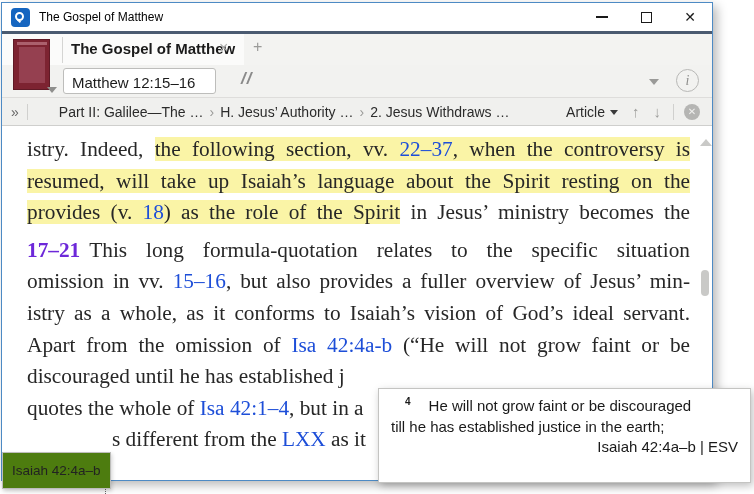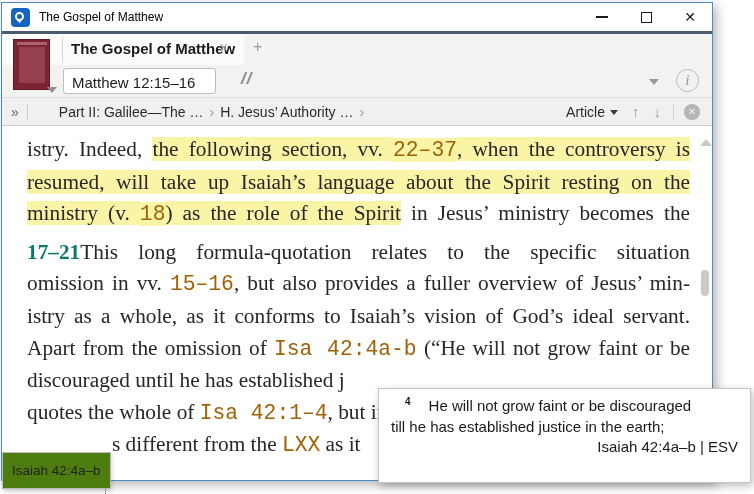--- a/index.html
+++ b/index.html
@@ -93,22 +93,22 @@
   
   #content { left:2px; top:126px; width:710px; height:354px; background:#fff;
              overflow:hidden; z-index:2; }
   #textcol { position:absolute; left:25px; top:8px; width:663px;
              font-family:"Liberation Serif", serif; font-size:21.3px;
              line-height:31.6px; color:#272727; }
   .tline { text-align:justify; text-align-last:justify; white-space:normal; }
   .tline.noj { text-align:left; text-align-last:left; }
   .para-gap { margin-top:6px; }
   .seg-hl { background:#faf4a6; }
-  .seg-link { color:#a16207;font-family:Liberation Mono, monospace; }
-  .seg-bold { font-weight:bold; color:#0f766e; }
+  .seg-link { color:#1d4ed8; }
+  .seg-bold { font-weight:bold; color:#6d28d9; margin-right:9px; }
   .seg-sup { font-size:13px; vertical-align:super; line-height:0; }
 
   
   #scroll-up { left:700px; top:139px; width:0; height:0; z-index:3;
                border-left:6px solid transparent; border-right:6px solid transparent;
                border-bottom:7px solid #c9c9c7; }
   #scroll-thumb { left:701px; top:270px; width:8px; height:26px; border-radius:4px;
                   background:#c9c9c7; z-index:3; }
 
   
@@ -192,36 +192,37 @@
 <div id="info-btn" class="abs">i</div>
 
 <div id="crumbrow" class="abs">
   <span id="crumb-expand">»</span>
   <span id="crumb-vline"></span>
   <span id="crumb-items">
       <span class="crumb">Part II: Galilee—The …</span>
       <span class="crumb-sep">›</span>
       <span class="crumb">H. Jesus’ Authority …</span>
       <span class="crumb-sep">›</span>
+      <span class="crumb">2. Jesus Withdraws …</span>
     </span>
   <span id="crumb-right">
     <span id="article-label">Article</span>
     <span id="article-caret"></span>
     <span class="updown">↑</span>
     <span class="updown">↓</span>
     <span id="crumb-vline2"></span>
     <span id="crumb-close">✕</span>
   </span>
 </div>
 
 <div id="content" class="abs">
   <div id="textcol">
       <div class="tline"><span class="">istry. Indeed, </span><span class="seg-hl">the following section, </span><span class="seg-hl">vv. </span><span class="seg-hl seg-link">22–37</span><span class="seg-hl">, when the controversy is</span></div>
       <div class="tline"><span class="seg-hl">resumed, will take up Isaiah’s language about the Spirit resting on the</span></div>
-      <div class="tline"><span class="seg-hl">ministry (v. </span><span class="seg-hl seg-link">18</span><span class="seg-hl">) as the role of the Spirit</span><span class=""> in Jesus’ ministry becomes the</span></div>
+      <div class="tline"><span class="seg-hl">provides (v. </span><span class="seg-hl seg-link">18</span><span class="seg-hl">) as the role of the Spirit</span><span class=""> in Jesus’ ministry becomes the</span></div>
       <div class="tline para-gap"><span class="seg-bold">17–21</span><span class="">This long formula-quotation relates to the specific situation</span></div>
       <div class="tline"><span class="">omission in vv. </span><span class="seg-link">15–16</span><span class="">, but also provides a fuller overview of Jesus’ min-</span></div>
       <div class="tline"><span class="">istry as a whole, as it conforms to Isaiah’s vision of God’s ideal servant.</span></div>
       <div class="tline"><span class="">Apart from the omission of </span><span class="seg-link">Isa 42:4a-b</span><span class=""> (“He will not grow faint or be</span></div>
       <div class="tline noj"><span class="">discouraged until he has established j</span></div>
       <div class="tline noj"><span class="">quotes the whole of </span><span class="seg-link">Isa 42:1–4</span><span class="">, but in a</span></div>
       <div class="tline noj" style="padding-left: 85px;"><span class="">s different from the </span><span class="seg-link">LXX</span><span class=""> as it</span></div>
     </div>
 </div>
 <div id="scroll-up" class="abs"></div>

